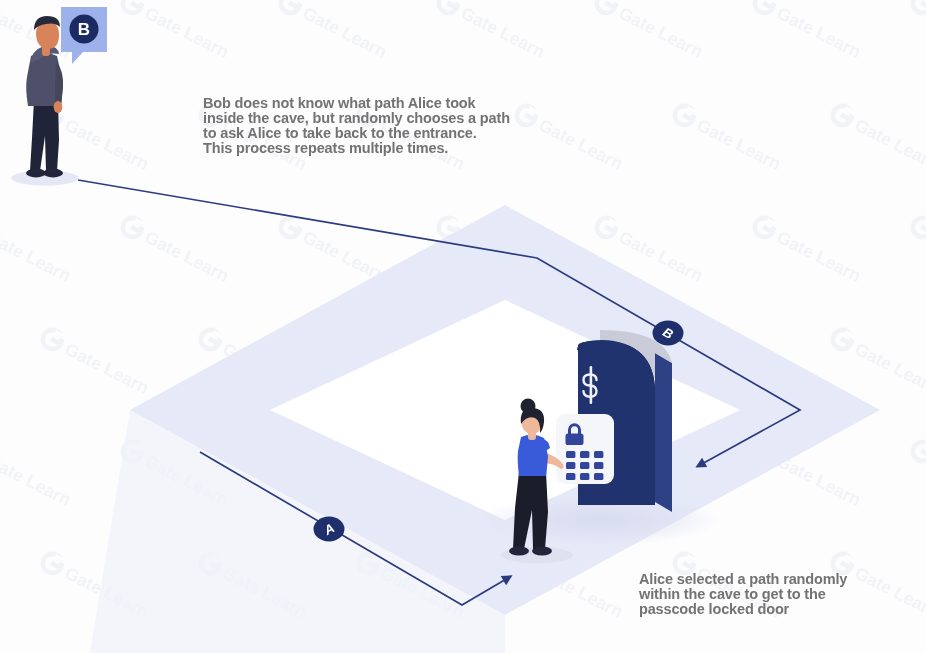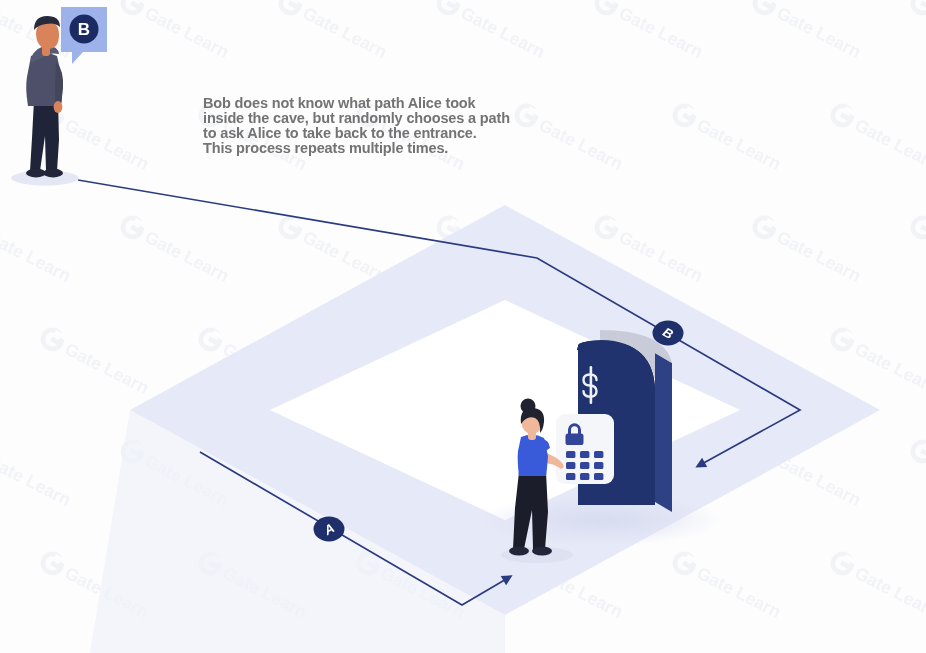--- a/index.html
+++ b/index.html
@@ -268,14 +268,17 @@
       <circle cx="84" cy="29" r="14.5" fill="#1b2a63"></circle>
       <text x="84" y="35" text-anchor="middle" font-family="Liberation Sans, sans-serif" font-size="17" font-weight="bold" fill="#ffffff">B</text>
     </g>
   </svg>
 
   <div class="caption" id="caption-bob">Bob does not know what path Alice took
 inside the cave, but randomly chooses a path
 to ask Alice to take back to the entrance.
 This process repeats multiple times.</div>
 
+  <div class="caption" id="caption-alice">Alice selected a path randomly
+within the cave to get to the
+passcode locked door</div>
 
 </div>
 
 </body></html>

